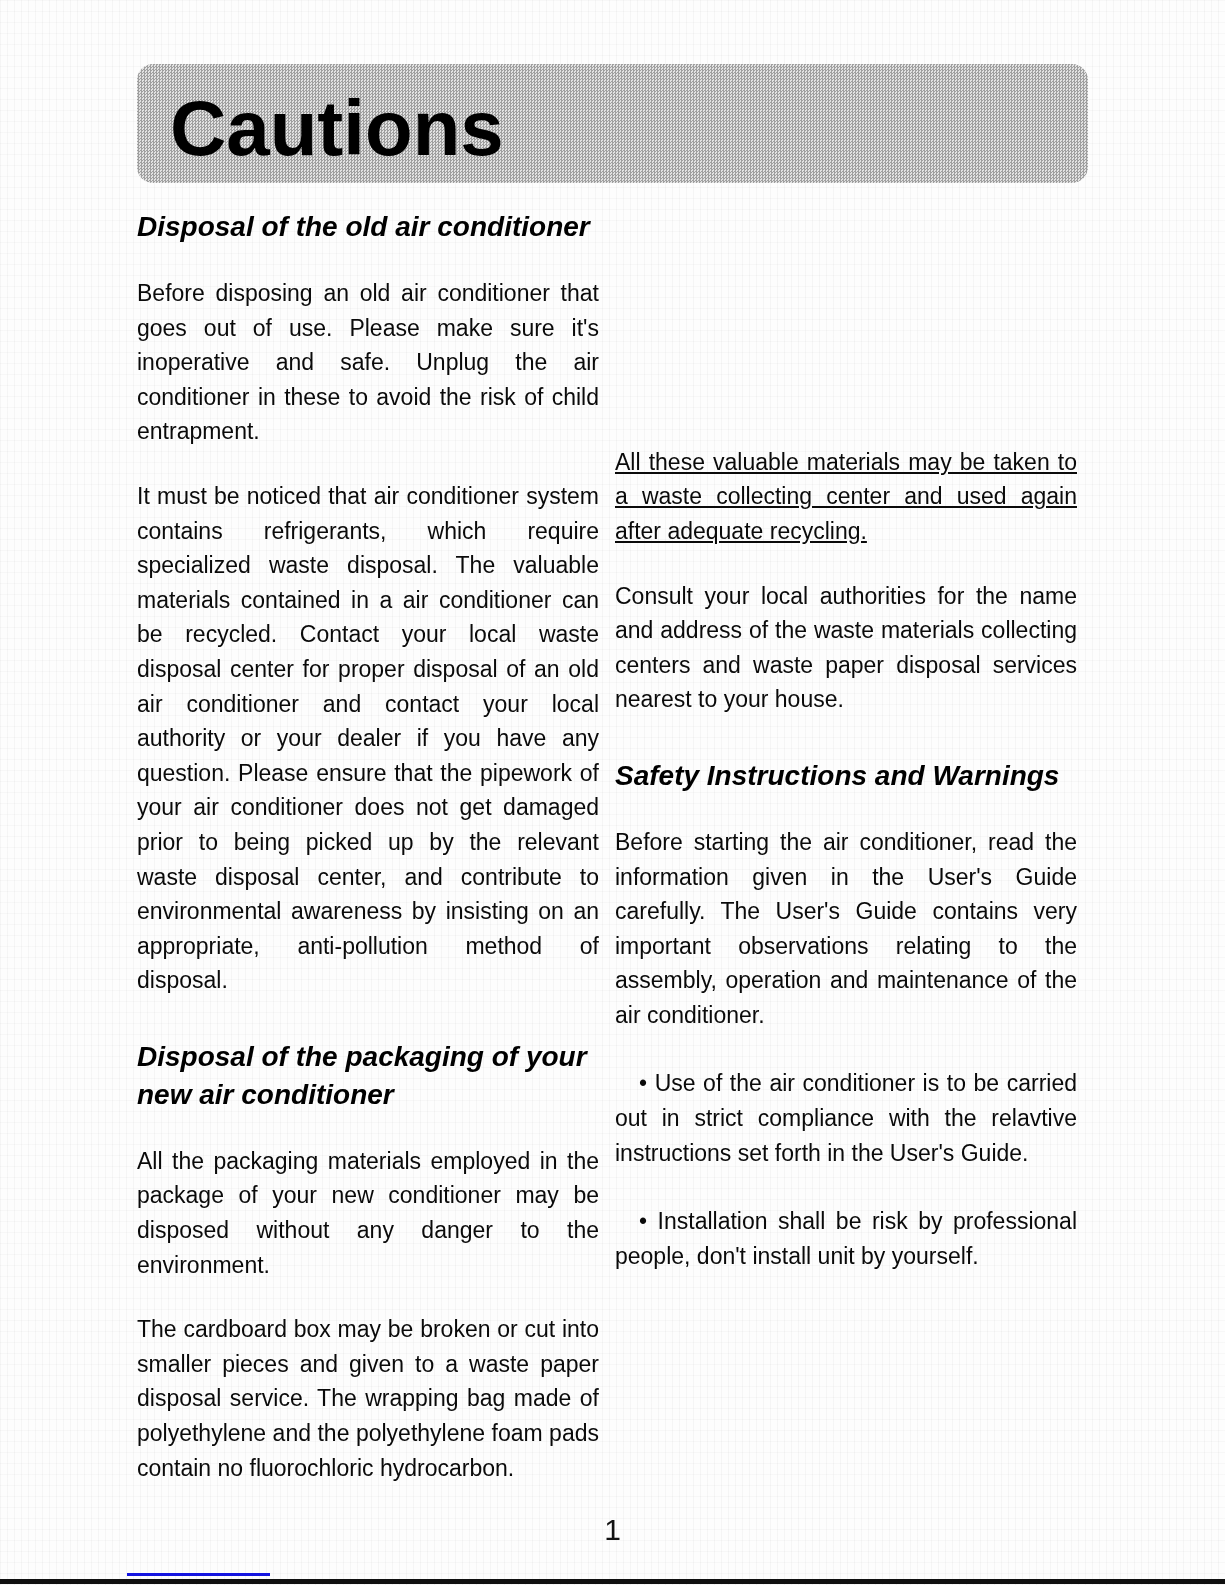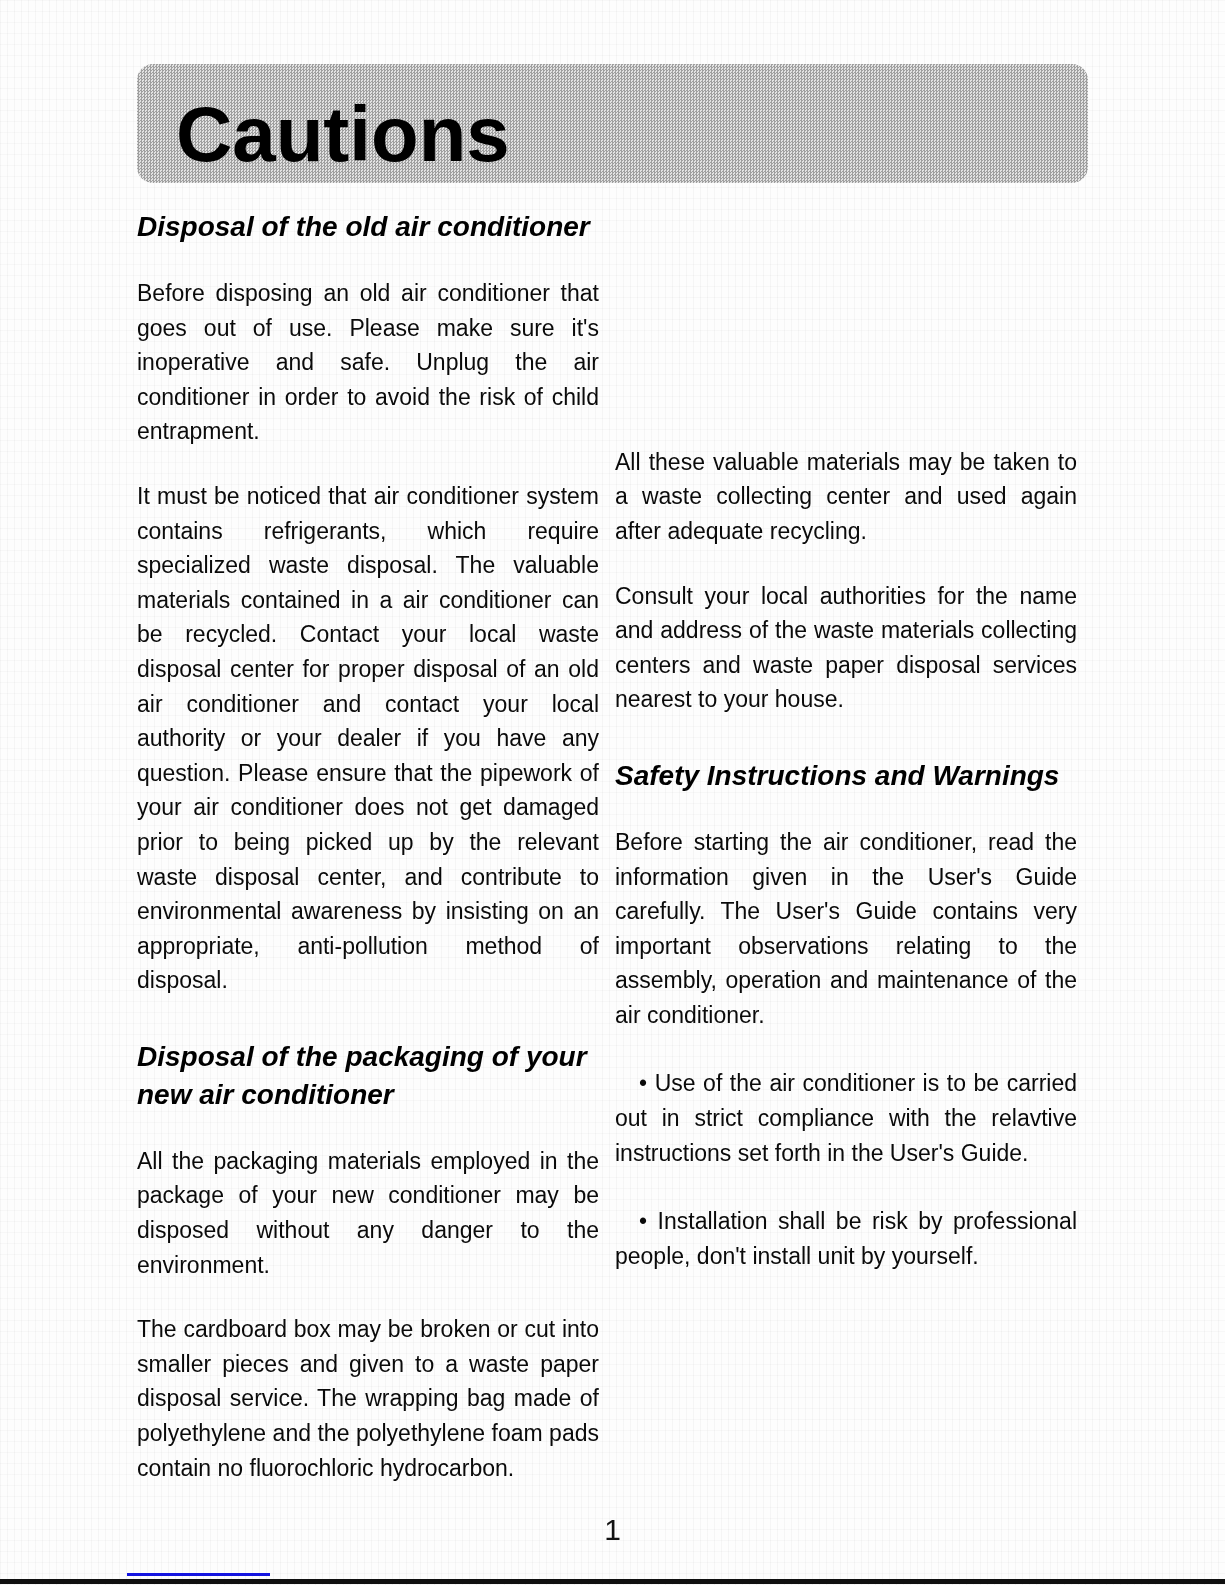--- a/index.html
+++ b/index.html
@@ -32,21 +32,21 @@
     top: 64px;
     width: 951px;
     height: 119px;
     border-radius: 16px;
     background-color: #bfbfbf;
     
     background-image: repeating-conic-gradient(rgba(0,0,0,0.17) 0% 25%, rgba(255,255,255,0.55) 0% 50%);
     background-size: 3px 3px;
   }
   .header-bar h1 {
-    margin: 12px;
+    margin: 6px;
     padding-left: 27px;
     font-size: 78px;
     font-weight: bold;
     line-height: 117px;
     letter-spacing: 0px;
     color: #000000;
   }
   .columns {
     position: absolute;
     left: 137px;
@@ -75,20 +75,21 @@
   .col p {
     margin: 30px 0 0 0;
     font-size: 23px;
     line-height: 34.6px;
     text-align: justify;
     text-justify: inter-word;
     color: #0a0a0a;
   }
   .col-right p.first {
     margin-top: 25px;
+    text-decoration: underline;
   }
   .col p.bullet {
     margin-top: 34px;
     text-indent: 24px;
   }
   .bullet-dot { font-size: 23px; }
   .page-number {
     position: absolute;
     left: 0;
     top: 1513px;
@@ -123,21 +124,21 @@
   <div class="header-bar" style="background-color: rgb(191, 191, 191);">
     <h1>Cautions</h1>
   </div>
 
   <div class="columns">
 
     <div class="col col-left">
       <h2 class="first">
         <span class="h2-line">Disposal of the old air conditioner</span>
       </h2>
-      <p>Before disposing an old air conditioner that goes out of use. Please make sure it's inoperative and safe. Unplug the air conditioner in order to avoid the risk of child entrapment.</p>
+      <p>Before disposing an old air conditioner that goes out of use. Please make sure it's inoperative and safe. Unplug the air conditioner in these to avoid the risk of child entrapment.</p>
       <p>It must be noticed that air conditioner system contains refrigerants, which require specialized waste disposal. The valuable materials contained in a air conditioner can be recycled. Contact your local waste disposal center for proper disposal of an old air conditioner and contact your local authority or your dealer if you have any question. Please ensure that the pipework of your air conditioner does not get damaged prior to being picked up by the relevant waste disposal center, and contribute to environmental awareness by insisting on an appropriate, anti-pollution method of disposal.</p>
       <h2>
         <span class="h2-line">Disposal of the packaging of your</span>
         <span class="h2-line">new air conditioner</span>
       </h2>
       <p>All the packaging materials employed in the package of your new conditioner may be disposed without any danger to the environment.</p>
       <p>The cardboard box may be broken or cut into smaller pieces and given to a waste paper disposal service. The wrapping bag made of polyethylene and the polyethylene foam pads contain no fluorochloric hydrocarbon.</p>
     </div>
 
     <div class="col col-right">

